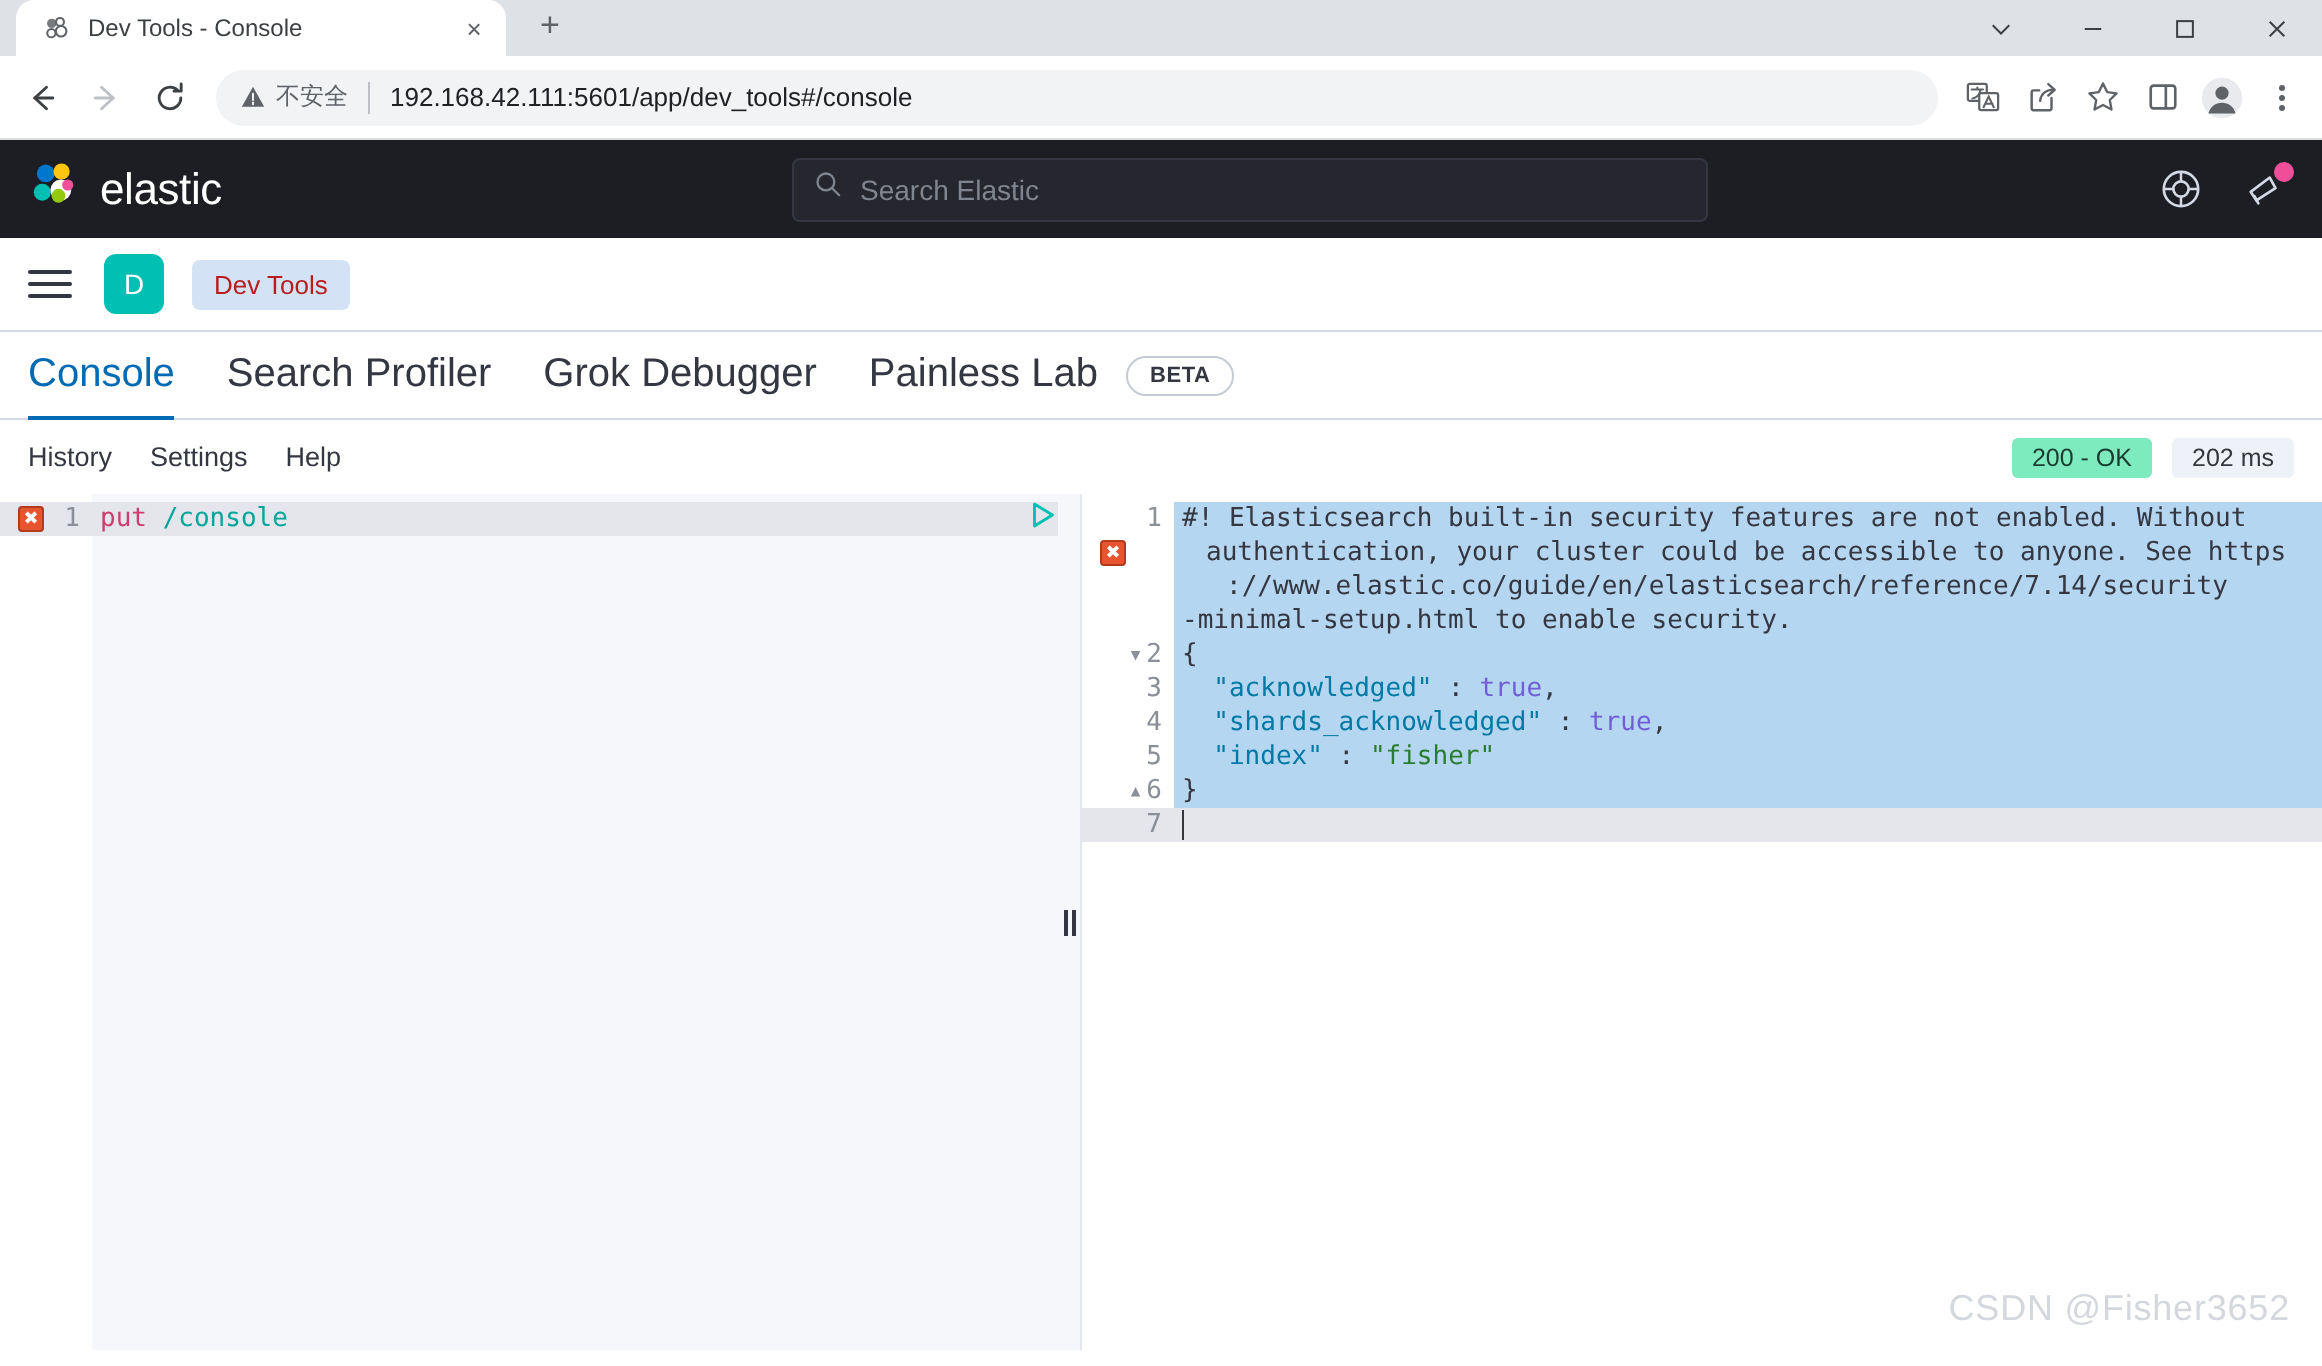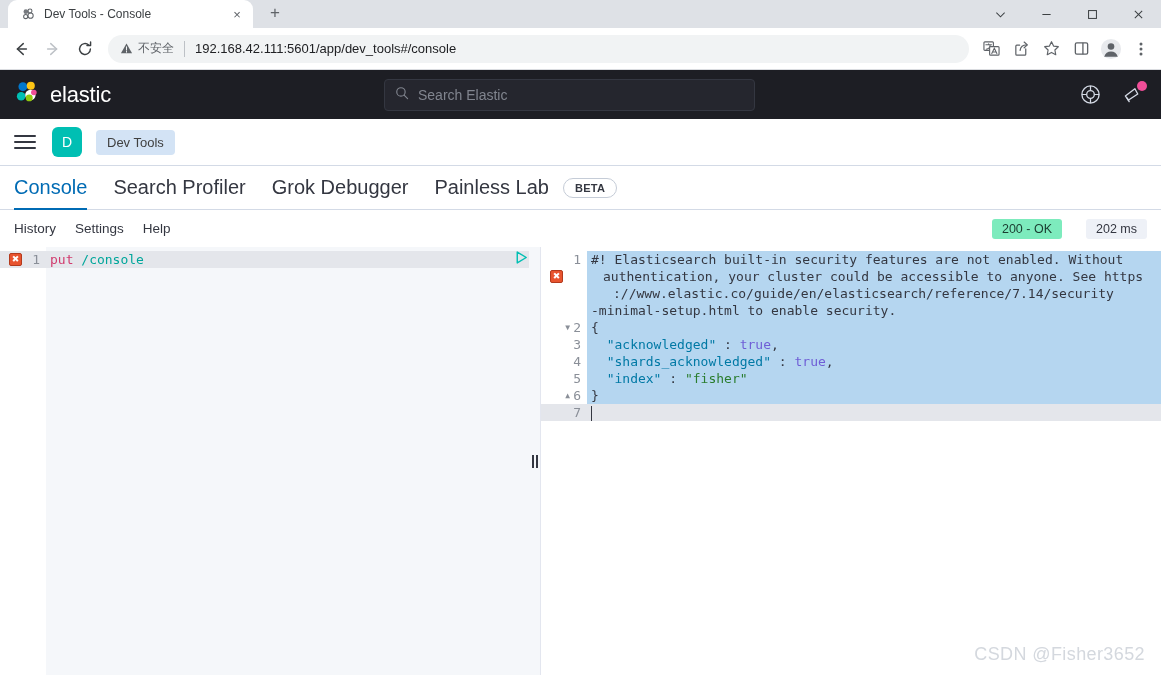--- a/index.html
+++ b/index.html
@@ -134,22 +134,22 @@
     align-items: center;
     gap: 9px;
   }
   .brand-name {
     color: #ffffff;
     font-size: 22px;
     letter-spacing: -0.2px;
   }
   .global-search {
     position: absolute;
-    left: 384px;
-    width: 371px;
+    left: 396px;
+    width: 458px;
     height: 32px;
     background: #25262e;
     border: 1px solid #343741;
     border-radius: 4px;
     display: flex;
     align-items: center;
     padding: 0 10px;
     gap: 9px;
   }
   .global-search-placeholder {
@@ -201,21 +201,21 @@
   .app-avatar {
     width: 30px; height: 30px;
     border-radius: 6px;
     background: #00bfb3;
     color: #ffffff;
     display: flex; align-items: center; justify-content: center;
     font-size: 14px;
   }
   .breadcrumb-pill {
     background: #d3e3f5;
-    color: #404040;
+    color: #b91c1c;
     font-size: 13px;
     padding: 5px 11px;
     border-radius: 4px;
   }
 
   
   .dt-tabs {
     height: 44px;
     background: #ffffff;
     display: flex;
@@ -263,21 +263,21 @@
   }
   .tool-link {
     font-size: 13.5px;
     color: #343741;
   }
   .resp-status {
     position: absolute;
     right: 14px;
     display: flex;
     align-items: center;
-    gap: 24px;
+    gap: 10px;
   }
   .status-ok {
     background: #7debbd;
     color: #1b3b30;
     font-size: 12.5px;
     padding: 3px 10px;
     border-radius: 3px;
   }
   .status-time {
     background: #eef1f7;

